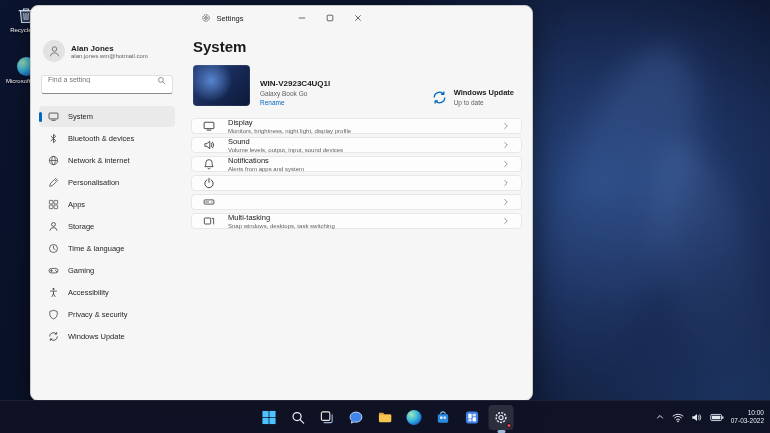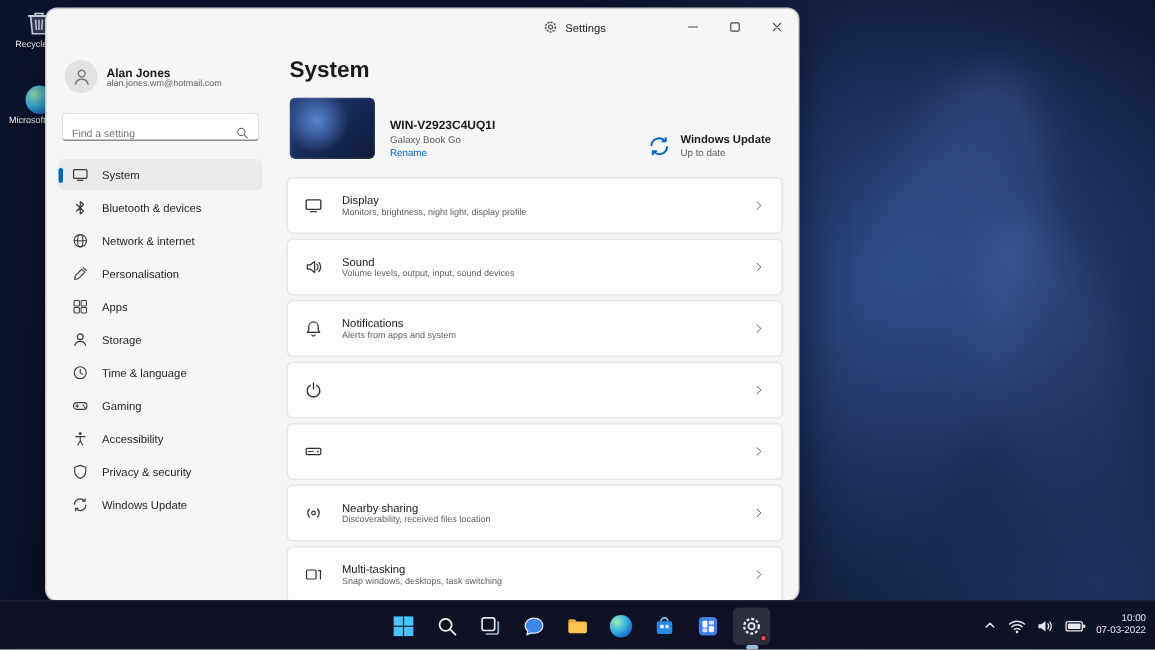--- a/index.html
+++ b/index.html
@@ -22,38 +22,38 @@
   .di-edge { left:2px; top:55px; }
   .di-glyph { width:22px; height:22px; display:flex; align-items:center; justify-content:center; }
   .di-label { font-size:6px; color:#fff; text-align:center; text-shadow:0 1px 2px rgba(0,0,0,.9); line-height:1.25; width:46px; }
   .edge-ball { display:inline-block; width:19px; height:19px; border-radius:50%;
     background:radial-gradient(circle at 32% 30%, #9fe8b8, #35b3e0 45%, #1c62c8 78%, #123f96); }
 
   
   .win { position:absolute; left:30px; top:5px; width:503px; height:396px; background:#f6f6f6;
          border:1px solid #c9c9c9; border-radius:8px; box-shadow:0 10px 28px rgba(0,0,0,.5); overflow:hidden;
          display:flex; flex-direction:column; }
-  .titlebar { height:24px; display:flex; align-items:center; justify-content:flex-end; padding-left:10px; flex:none;gap:44px; }
+  .titlebar { height:24px; display:flex; align-items:center; justify-content:center; padding-left:10px; flex:none;gap:44px; }
   .tb-left { display:flex; align-items:center; gap:5px; color:#1a1a1a; }
   .tb-title { font-size:7.5px; }
   .tb-controls { display:flex; height:100%; }
   .tb-btn { width:28px; height:100%; display:flex; align-items:center; justify-content:center; color:#444; cursor:pointer; }
   .tb-btn svg { width:8px; height:8px; }
   .win-body { flex:1; display:flex; min-height:0; }
 
   
   .sidebar { width:150px; flex:none; padding:8px 6px 0 8px; }
   .profile { display:flex; align-items:center; gap:6px; padding:2px 4px; cursor:pointer; border-radius:4px; }
   .avatar { width:22px; height:22px; border-radius:50%; background:#e2e2e2; display:flex; align-items:center; justify-content:center; color:#777; flex:none; }
   .avatar svg { width:13px; height:13px; }
   .p-text { display:flex; flex-direction:column; min-width:0; }
   .p-name { font-size:8px; font-weight:bold; color:#1a1a1a; }
   .p-email { font-size:6px; color:#5f5f5f; white-space:nowrap; }
   .searchbox { margin:11px 2px 0 2px; height:19px; background:#fff; border:1px solid #e0e0e0; border-bottom-color:#8a8a8a;
-               border-radius:3px; display:flex; align-items:flex-end; padding:0 6px; }
+               border-radius:3px; display:flex; align-items:flex-start; padding:0 6px; }
   .search-input { flex:1; border:none; outline:none; background:transparent; font-size:7px; color:#333; min-width:0;
                   font-family:"Liberation Sans","DejaVu Sans",sans-serif; }
   .search-input::placeholder { color:#767676; }
   .search-ic { width:9px; height:9px; color:#5f5f5f; flex:none; cursor:pointer; }
   .nav { margin-top:12px; display:flex; flex-direction:column; gap:1px; }
   .nav-item { position:relative; height:21px; display:flex; align-items:center; gap:9px; padding:0 9px; border-radius:4px;
               font-size:7.5px; color:#1f1f1f; cursor:pointer; }
   .nav-item svg { width:11px; height:11px; color:#3c3c3c; flex:none; }
   .nav-item.selected { background:#eaeaea; }
   .nav-item.selected::before { content:""; position:absolute; left:0; top:5.5px; bottom:5.5px; width:2.5px; border-radius:2px; background:#0067c0; }
@@ -70,21 +70,21 @@
   .dev-name { font-size:8px; font-weight:bold; color:#1a1a1a; }
   .dev-model { font-size:6.5px; color:#5f5f5f; }
   .rename { font-size:6.5px; color:#0067c0; cursor:pointer; }
   .update-block { margin-left:auto; margin-right:6px; display:flex; align-items:center; gap:7px; cursor:pointer; }
   .upd-ic { width:15px; height:15px; color:#0067c0; flex:none; }
   .upd-text { display:flex; flex-direction:column; gap:2px; }
   .upd-title { font-size:7.5px; font-weight:bold; color:#1a1a1a; }
   .upd-status { font-size:6.5px; color:#5f5f5f; }
 
   .rows { margin-top:12px; display:flex; flex-direction:column; gap:3px; }
-  .row { height:38px; background:#fdfdfd; border:1px solid #e7e7e7; border-radius:4px; display:flex; align-items:center;
+  .row { height:16px; background:#fdfdfd; border:1px solid #e7e7e7; border-radius:4px; display:flex; align-items:center;
          padding:0 11px; cursor:pointer; }
   .row-ic { width:12px; height:12px; color:#333; flex:none; margin-right:13px; }
   .row-text { display:flex; flex-direction:column; gap:1.5px; min-width:0; }
   .row-title { font-size:7.5px; color:#1a1a1a; }
   .row-sub { font-size:6px; color:#616161; white-space:nowrap; }
   .chev { width:8px; height:8px; color:#5f5f5f; margin-left:auto; flex:none; }
 
   
   .taskbar { position:absolute; left:0; right:0; bottom:0; height:33px; background:rgba(15,19,36,.97);
              border-top:1px solid rgba(255,255,255,.06); }
@@ -335,33 +335,20 @@
                 <rect x="1.5" y="5.2" width="13" height="5.6" rx="1" fill="none" stroke="currentColor" stroke-width="1.1"></rect>
                 <circle cx="11.8" cy="8" r=".8" fill="currentColor"></circle>
                 <path d="M3.5 8h4" stroke="currentColor" stroke-width="1" stroke-linecap="round"></path>
               </svg>
             <svg class="chev" viewBox="0 0 16 16">
                 <path d="M5.5 3l5 5-5 5" fill="none" stroke="currentColor" stroke-width="1.3" stroke-linecap="round" stroke-linejoin="round"></path>
               </svg>
           </div>
           <div class="row">
             <svg class="row-ic" viewBox="0 0 16 16">
-                <circle cx="8" cy="8" r="1.6" fill="none" stroke="currentColor" stroke-width="1.1"></circle>
-                <path d="M4.4 4.4a5.1 5.1 0 000 7.2M11.6 4.4a5.1 5.1 0 010 7.2" fill="none" stroke="currentColor" stroke-width="1.1" stroke-linecap="round"></path>
-              </svg>
-            <div class="row-text">
-                <span class="row-title">Nearby sharing</span>
-                <span class="row-sub">Discoverability, received files location</span>
-              </div>
-            <svg class="chev" viewBox="0 0 16 16">
-                <path d="M5.5 3l5 5-5 5" fill="none" stroke="currentColor" stroke-width="1.3" stroke-linecap="round" stroke-linejoin="round"></path>
-              </svg>
-          </div>
-          <div class="row">
-            <svg class="row-ic" viewBox="0 0 16 16">
                 <rect x="1.8" y="4" width="8.5" height="8" rx="1" fill="none" stroke="currentColor" stroke-width="1.1"></rect>
                 <path d="M12.5 4.5h1.7v7.5" fill="none" stroke="currentColor" stroke-width="1.1" stroke-linecap="round"></path>
               </svg>
             <div class="row-text">
                 <span class="row-title">Multi-tasking</span>
                 <span class="row-sub">Snap windows, desktops, task switching</span>
               </div>
             <svg class="chev" viewBox="0 0 16 16">
                 <path d="M5.5 3l5 5-5 5" fill="none" stroke="currentColor" stroke-width="1.3" stroke-linecap="round" stroke-linejoin="round"></path>
               </svg>

